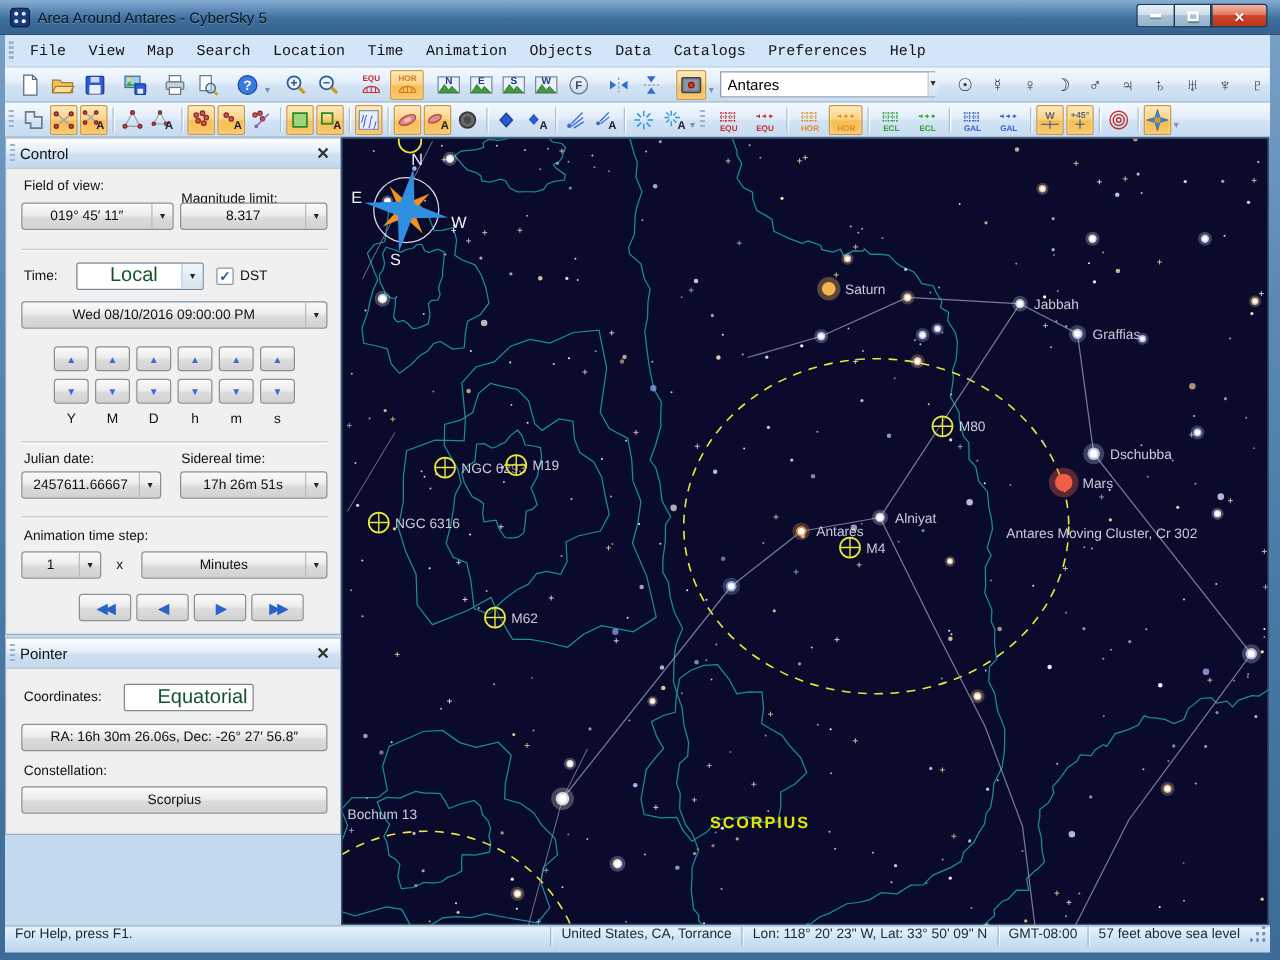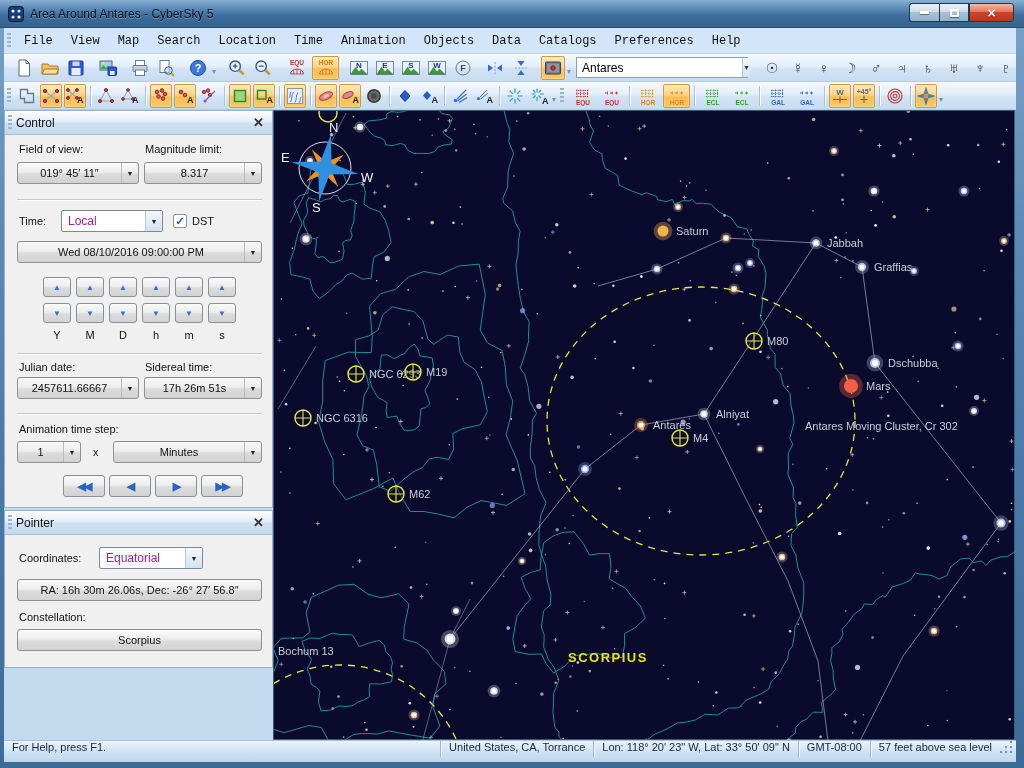--- a/index.html
+++ b/index.html
@@ -56,21 +56,21 @@
     background:linear-gradient(180deg,#fdfeff,#e3edf8 45%,#cfe0f1 55%,#c5d9ed);
     border-bottom:1px solid #aabfd4;}
   .phead .pt{font-size:12px;color:#111;}
   .phead .px{margin-left:auto;margin-right:8px;font-size:13px;color:#333;font-weight:bold;line-height:1;}
   .lbl{position:absolute;font-size:11px;color:#111;}
   .ddbtn{position:absolute;height:22px;border:1px solid #889298;border-radius:3px;display:flex;align-items:stretch;
     background:linear-gradient(180deg,#fafafa,#ededed 45%,#dcdcdc 55%,#d2d2d2);overflow:hidden;}
   .ddbtn .val{flex:1;display:flex;align-items:center;justify-content:center;font-size:11px;color:#111;padding:0 4px;white-space:nowrap;}
   .ddbtn .da{width:17px;border-left:1px solid #b6bcc2;display:flex;align-items:center;justify-content:center;font-size:7px;color:#222;}
   .combo{position:absolute;height:22px;border:1px solid #7a8a9a;background:#fff;display:flex;align-items:stretch;border-radius:2px;overflow:hidden;}
-  .combo .val{flex:1;display:flex;align-items:center;font-size:12px;color:#a21caf;padding:0 6px;}
+  .combo .val{flex:1;display:flex;align-items:center;font-size:16px;color:#14532d;padding:0 6px;margin-left:20px;}
   .combo .da{width:17px;display:flex;align-items:center;justify-content:center;font-size:7px;color:#222;
     background:linear-gradient(180deg,#f2f7fc,#d4e2f0);border-left:1px solid #b8c8da;}
   .chk{position:absolute;width:14px;height:14px;background:#fff;border:1px solid #8a98a8;border-radius:2px;
     display:flex;align-items:center;justify-content:center;font-size:11px;font-weight:bold;color:#2456a8;}
   .hr{position:absolute;left:12px;width:245px;height:1px;background:#c8c8c8;box-shadow:0 1px 0 #fff;}
   .spin{position:absolute;width:28px;height:20px;border:1px solid #889298;border-radius:3px;
     background:linear-gradient(180deg,#fafafa,#ededed 45%,#dcdcdc 55%,#d2d2d2);
     display:flex;align-items:center;justify-content:center;font-size:8px;color:#3a6cd4;}
   .spl{position:absolute;font-size:11px;color:#111;width:28px;text-align:center;}
   .play{position:absolute;width:42px;height:22px;border:1px solid #889298;border-radius:3px;
@@ -549,21 +549,21 @@
 
   <div class="dock">
 
     <div class="panel" style="top:0;height:398px;">
       <div class="phead">
         <div class="grip"></div>
         <span class="pt">Control</span>
         <span class="px">✕</span>
       </div>
       <span class="lbl" style="left:14px;top:32px;">Field of view:</span>
-      <span class="lbl" style="left:140px;top:32px;">Magnitude limit:</span>
+      <span class="lbl" style="left:140px;top:42px;">Magnitude limit:</span>
       <div class="ddbtn" style="left:12px;top:51px;width:122px;">
         <span class="val">019° 45′ 11″</span>
           <span class="da">▼</span>
       </div>
       <div class="ddbtn" style="left:139px;top:51px;width:118px;">
         <span class="val">8.317</span>
           <span class="da">▼</span>
       </div>
       <div class="hr" style="top:88px;"></div>
       <span class="lbl" style="left:14px;top:104px;">Time:</span>
@@ -595,21 +595,21 @@
           <div class="spin" style="left: 170px; top: 166px;">▲</div>
           <div class="spin" style="left: 170px; top: 192px;">▼</div>
           <div class="spl" style="left: 170px; top: 218px;">m</div>
           <div class="spin" style="left: 203px; top: 166px;">▲</div>
           <div class="spin" style="left: 203px; top: 192px;">▼</div>
           <div class="spl" style="left: 203px; top: 218px;">s</div>
         </div>
       <div class="hr" style="top:242px;"></div>
       <span class="lbl" style="left:14px;top:250px;">Julian date:</span>
       <span class="lbl" style="left:140px;top:250px;text-align:center;">Sidereal time:</span>
-      <div class="ddbtn" style="left:12px;top:266px;width:122px;">
+      <div class="ddbtn" style="left:12px;top:266px;width:112px;">
         <span class="val">2457611.66667</span>
           <span class="da">▼</span>
       </div>
       <div class="ddbtn" style="left:139px;top:266px;width:118px;">
         <span class="val">17h 26m 51s</span>
           <span class="da">▼</span>
       </div>
       <div class="hr" style="top:302px;"></div>
       <span class="lbl" style="left:14px;top:312px;">Animation time step:</span>
       <div class="ddbtn" style="left:12px;top:330px;width:64px;">

